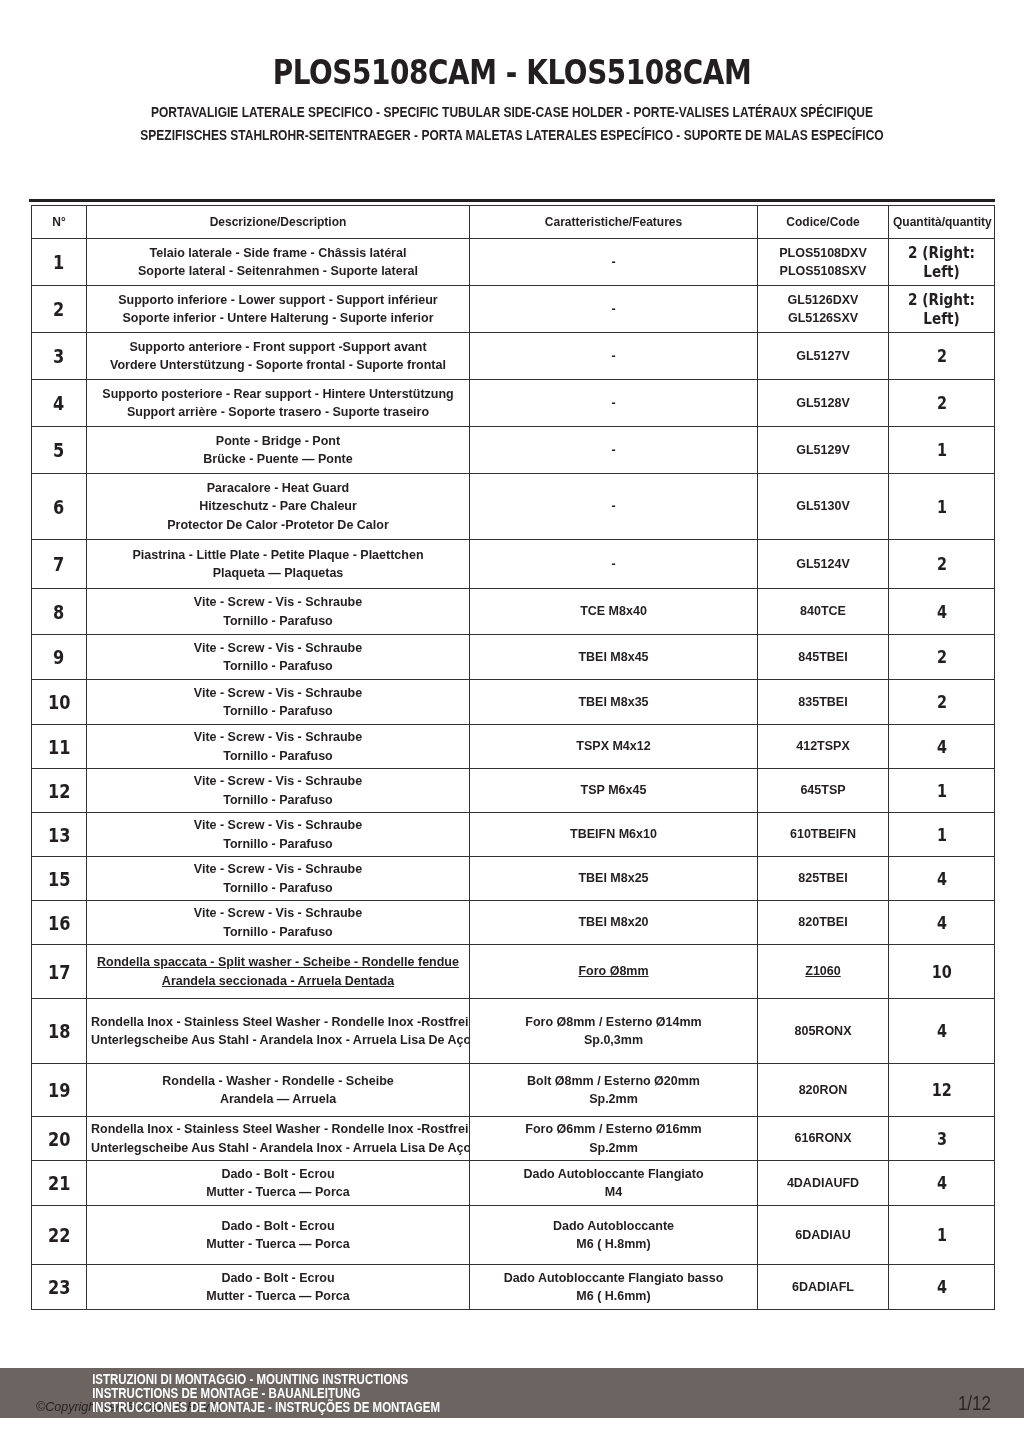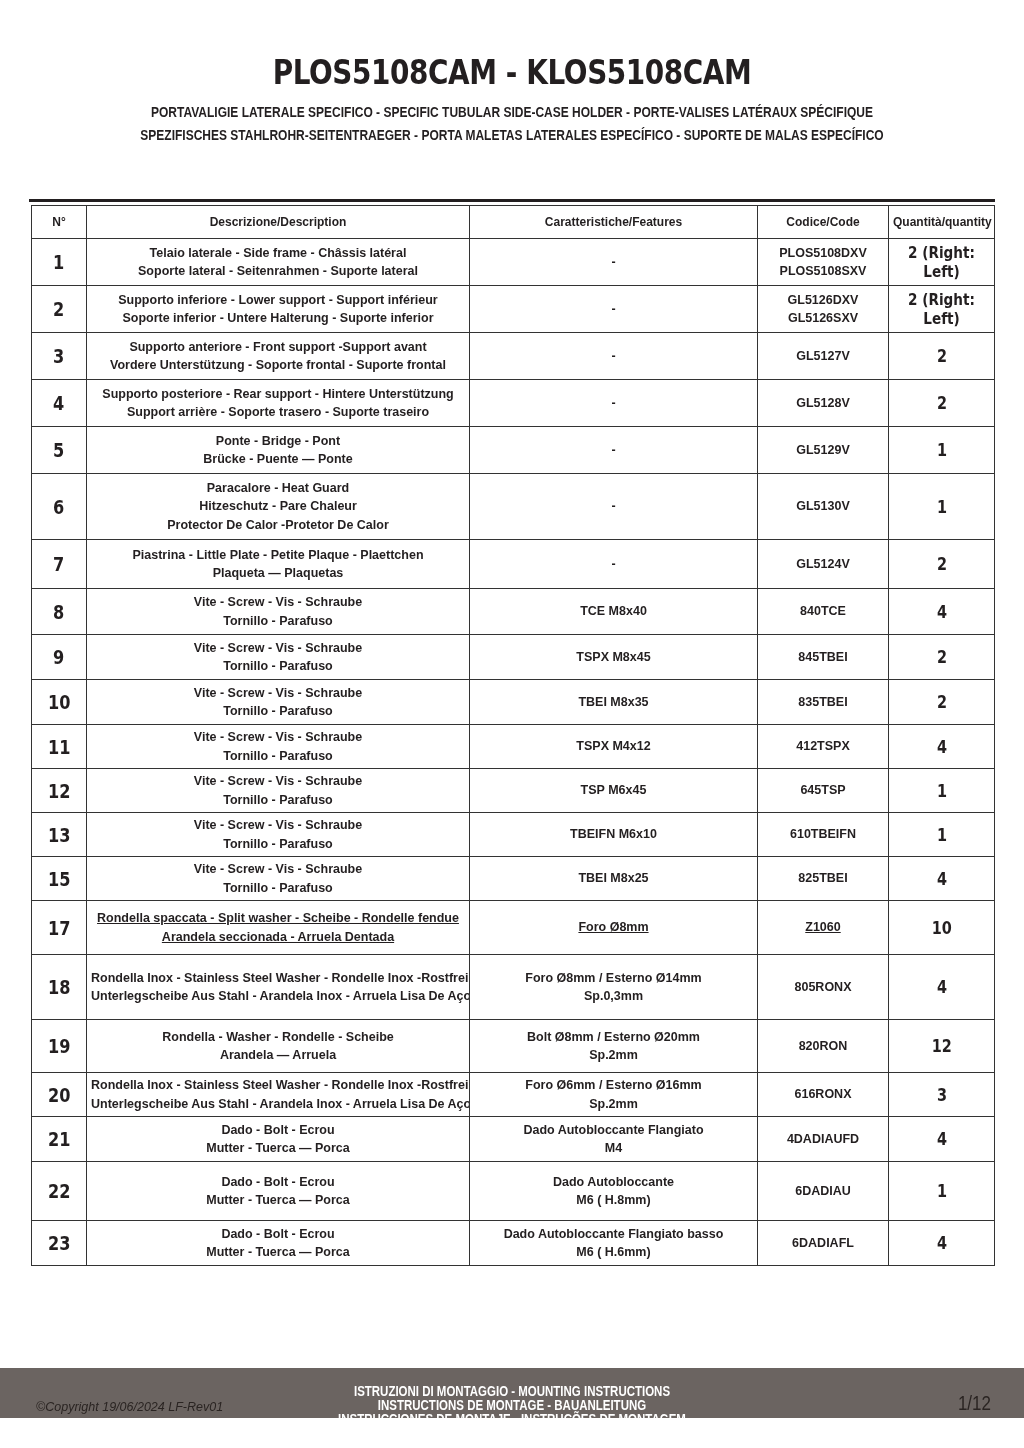--- a/index.html
+++ b/index.html
@@ -20,22 +20,22 @@
                 padding: 0 4px; overflow: hidden; }
   table.parts th { height: 32px; font-size: 12px; font-weight: bold; }
   .cn { font-family: "DejaVu Sans", sans-serif; font-weight: bold; font-size: 19px; }
   .cd, .cf, .cc { font-size: 12.5px; font-weight: bold; line-height: 18.5px; }
   .cq { font-family: "DejaVu Sans", sans-serif; font-weight: bold; font-size: 17px; }
   .cq.small { font-size: 16px; }
   .nx { display: inline-block; transform: scaleX(0.85); }
   .line { display: block; white-space: nowrap; }
   .footer { position: absolute; left: 0; top: 1368px; width: 1024px; height: 50px; background: #6b6461; }
   .copyright { position: absolute; left: 36px; top: 32px; font-style: italic; font-size: 12.5px; color: #2a2422; }
-  .footer-center { position: absolute; left: 0; width: 1024px; top: 4px; text-align: center; color: #ffffff;
-                   font-weight: bold; font-size: 14px; line-height: 14px; margin-top: 12px; }
+  .footer-center { position: absolute; left: 0; width: 1024px; top: 4px; color: #ffffff;
+                   font-weight: bold; font-size: 14px; line-height: 14px; }
   .footer-center span { display: block; transform: scaleX(0.82); white-space: nowrap; }
   .pagenum { position: absolute; right: 30px; top: 24px; font-size: 20px; color: #2a2422; transform: scaleX(0.85); }
 </style>
 </head>
 <body>
 
 <div class="title">PLOS5108CAM - KLOS5108CAM</div>
 <div class="subtitle sub1">PORTAVALIGIE LATERALE SPECIFICO  -  SPECIFIC TUBULAR SIDE-CASE HOLDER  - PORTE-VALISES LATÉRAUX SPÉCIFIQUE</div>
 <div class="subtitle sub2">SPEZIFISCHES STAHLROHR-SEITENTRAEGER - PORTA MALETAS LATERALES ESPECÍFICO - SUPORTE DE MALAS ESPECÍFICO</div>
 
@@ -174,21 +174,21 @@
         </td>
         <td class="cq"><span class="nx">4</span></td>
       </tr>
       <tr style="height: 45px;">
         <td class="cn"><span class="nx">9</span></td>
         <td class="cd">
           <span class="line">Vite - Screw  - Vis - Schraube</span>
           <span class="line">Tornillo - Parafuso</span>
         </td>
         <td class="cf">
-          <span class="line">TSPX M8x45</span>
+          <span class="line">TBEI M8x45</span>
         </td>
         <td class="cc">
           <span class="line">845TBEI</span>
         </td>
         <td class="cq"><span class="nx">2</span></td>
       </tr>
       <tr style="height: 45px;">
         <td class="cn"><span class="nx">10</span></td>
         <td class="cd">
           <span class="line">Vite - Screw - Vis - Schraube</span>
@@ -248,20 +248,34 @@
         <td class="cn"><span class="nx">15</span></td>
         <td class="cd">
           <span class="line">Vite - Screw - Vis - Schraube</span>
           <span class="line">Tornillo - Parafuso</span>
         </td>
         <td class="cf">
           <span class="line">TBEI M8x25</span>
         </td>
         <td class="cc">
           <span class="line">825TBEI</span>
+        </td>
+        <td class="cq"><span class="nx">4</span></td>
+      </tr>
+      <tr style="height: 44px;">
+        <td class="cn"><span class="nx">16</span></td>
+        <td class="cd">
+          <span class="line">Vite - Screw - Vis - Schraube</span>
+          <span class="line">Tornillo - Parafuso</span>
+        </td>
+        <td class="cf">
+          <span class="line">TBEI M8x20</span>
+        </td>
+        <td class="cc">
+          <span class="line">820TBEI</span>
         </td>
         <td class="cq"><span class="nx">4</span></td>
       </tr>
       <tr style="height: 54px; text-decoration: underline;">
         <td class="cn"><span class="nx">17</span></td>
         <td class="cd">
           <span class="line">Rondella spaccata - Split washer - Scheibe - Rondelle fendue</span>
           <span class="line">Arandela seccionada - Arruela Dentada</span>
         </td>
         <td class="cf">

